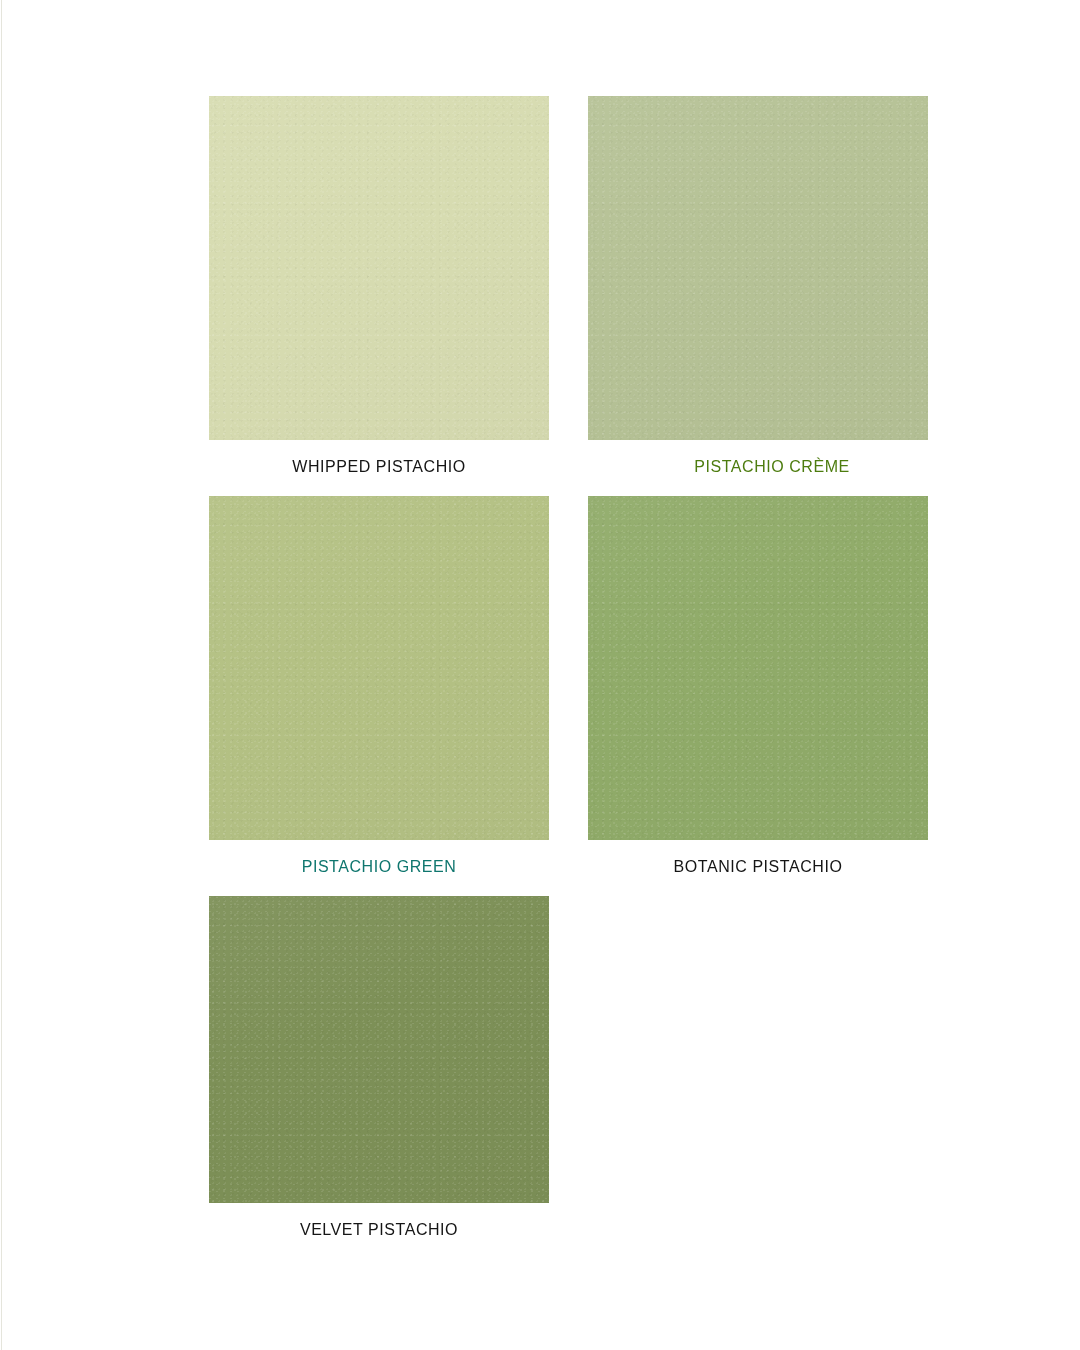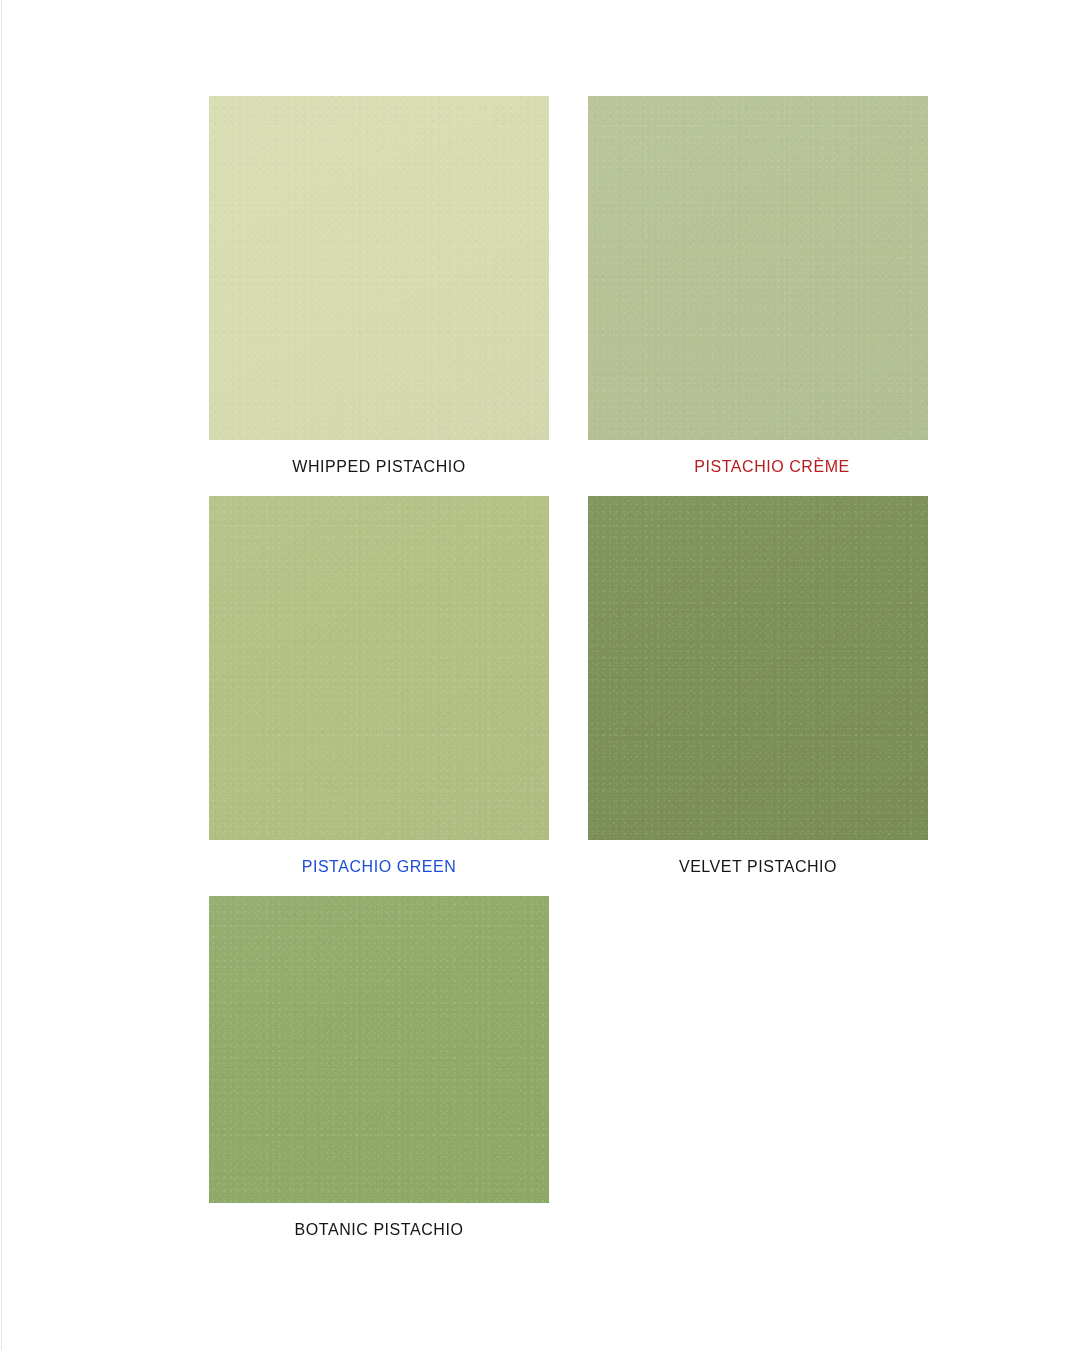--- a/index.html
+++ b/index.html
@@ -98,33 +98,33 @@
 
   <div id="palette-grid">
 
     <div class="swatch-cell">
       <div class="swatch-chip" style="background-color: rgb(215, 220, 177);"></div>
       <div class="swatch-label" style="color: rgb(21, 21, 21);">WHIPPED PISTACHIO</div>
     </div>
 
     <div class="swatch-cell">
       <div class="swatch-chip" style="background-color: rgb(182, 194, 150);"></div>
-      <div class="swatch-label" style="color: #b91c1c; margin-left: 28px;">PISTACHIO CRÈME</div>
+      <div class="swatch-label" style="color: #4d7c0f; margin-left: 28px;">PISTACHIO CRÈME</div>
     </div>
 
     <div class="swatch-cell">
       <div class="swatch-chip" style="background-color: rgb(180, 193, 132);"></div>
-      <div class="swatch-label" style="color: #1d4ed8;">PISTACHIO GREEN</div>
+      <div class="swatch-label" style="color: #0f766e;">PISTACHIO GREEN</div>
+    </div>
+
+    <div class="swatch-cell">
+      <div class="swatch-chip" style="background-color: rgb(144, 171, 105);"></div>
+      <div class="swatch-label" style="color: rgb(21, 21, 21);">BOTANIC PISTACHIO</div>
     </div>
 
     <div class="swatch-cell">
       <div class="swatch-chip" style="background-color: rgb(125, 144, 87);"></div>
       <div class="swatch-label" style="color: rgb(21, 21, 21);">VELVET PISTACHIO</div>
     </div>
 
-    <div class="swatch-cell">
-      <div class="swatch-chip" style="background-color: rgb(144, 171, 105);"></div>
-      <div class="swatch-label" style="color: rgb(21, 21, 21);">BOTANIC PISTACHIO</div>
-    </div>
-
 
   </div>
 </div>
 
 </body></html>

